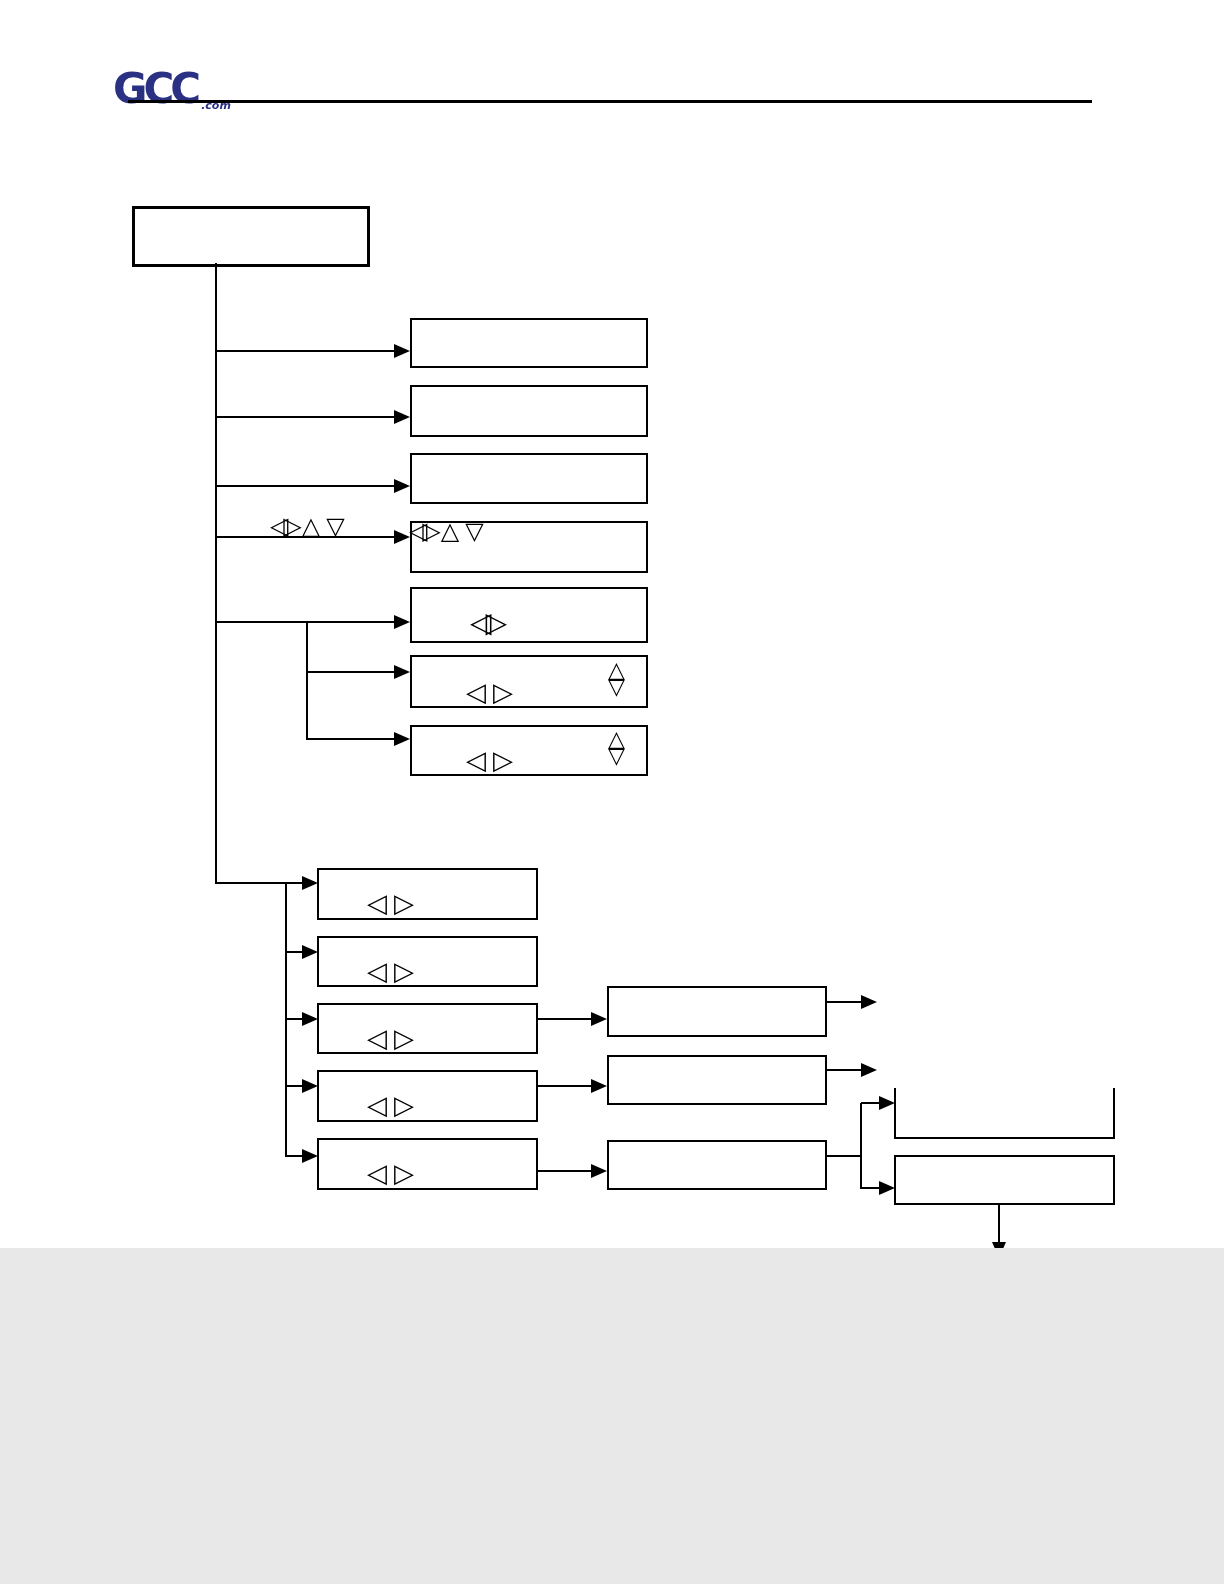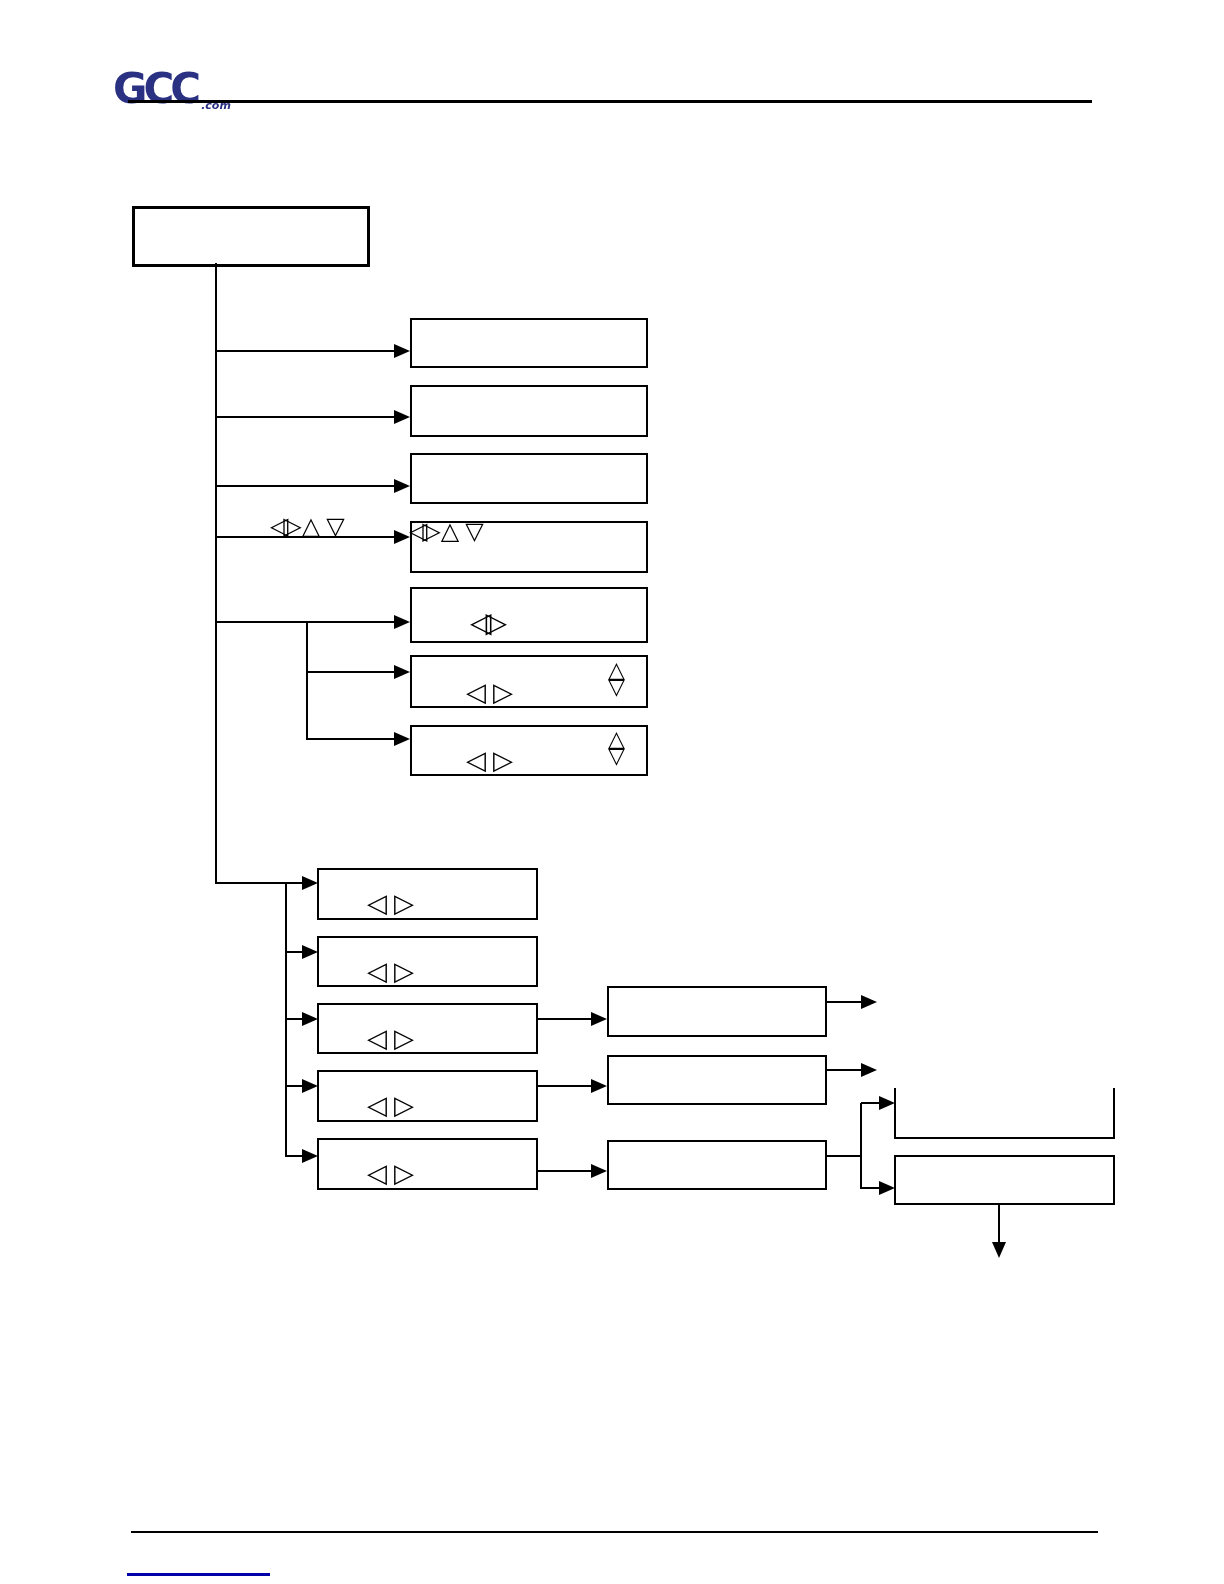--- a/index.html
+++ b/index.html
@@ -1,16 +1,16 @@
 <!DOCTYPE html>
 <html><head>
 <meta charset="utf-8">
 <style>
   html,body{margin:0;padding:0;background:#e8e8e8;}
-  .page{position:relative;width:1224px;height:1584px;background:#ffffff;margin:0 auto;
+  .page{position:relative;width:1224px;height:1248px;background:#ffffff;margin:0 auto;
         font-family:"DejaVu Sans",sans-serif;overflow:hidden;}
 
   
   .logo{position:absolute;left:113px;top:64px;white-space:nowrap;}
   .logo-main{font-weight:bold;font-size:42px;letter-spacing:-4px;color:#2A3183;}
   .logo-suffix{font-size:11px;font-style:italic;font-weight:bold;color:#2A3183;
                position:relative;top:6px;left:4px;}
   .header-rule{position:absolute;left:128px;top:100px;width:964px;height:3px;background:#000;}
   .footer-rule{position:absolute;left:131px;top:1531px;width:967px;height:2px;background:#000;}
   .footer-link{position:absolute;left:127px;top:1573px;width:143px;height:3px;background:#0000A8;cursor:pointer;}

